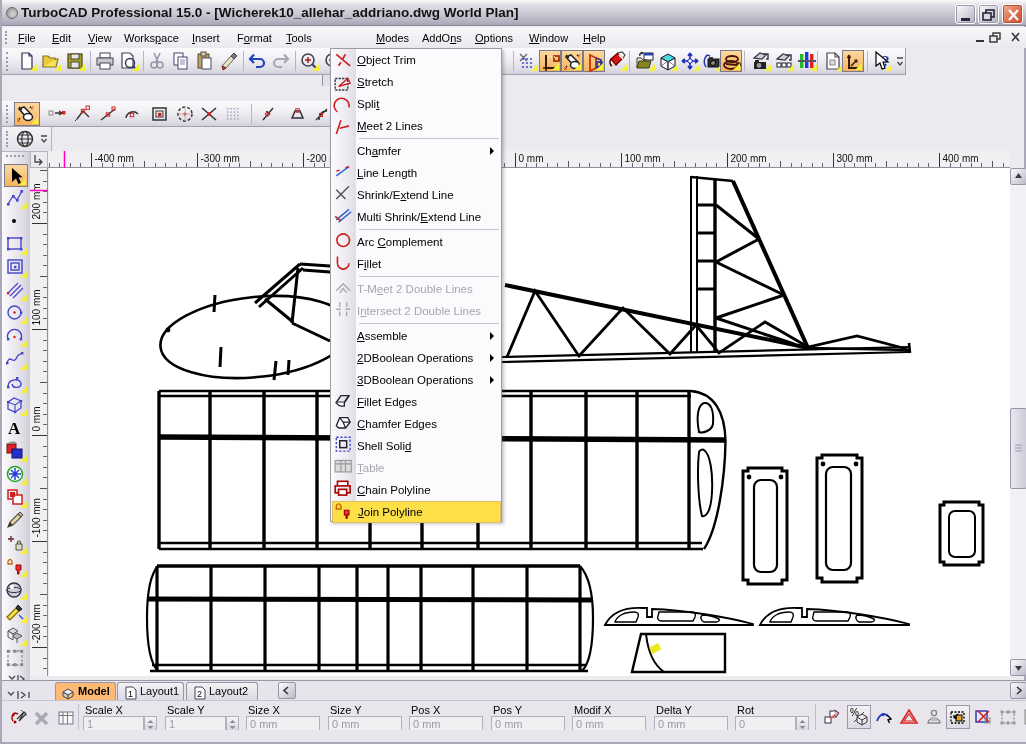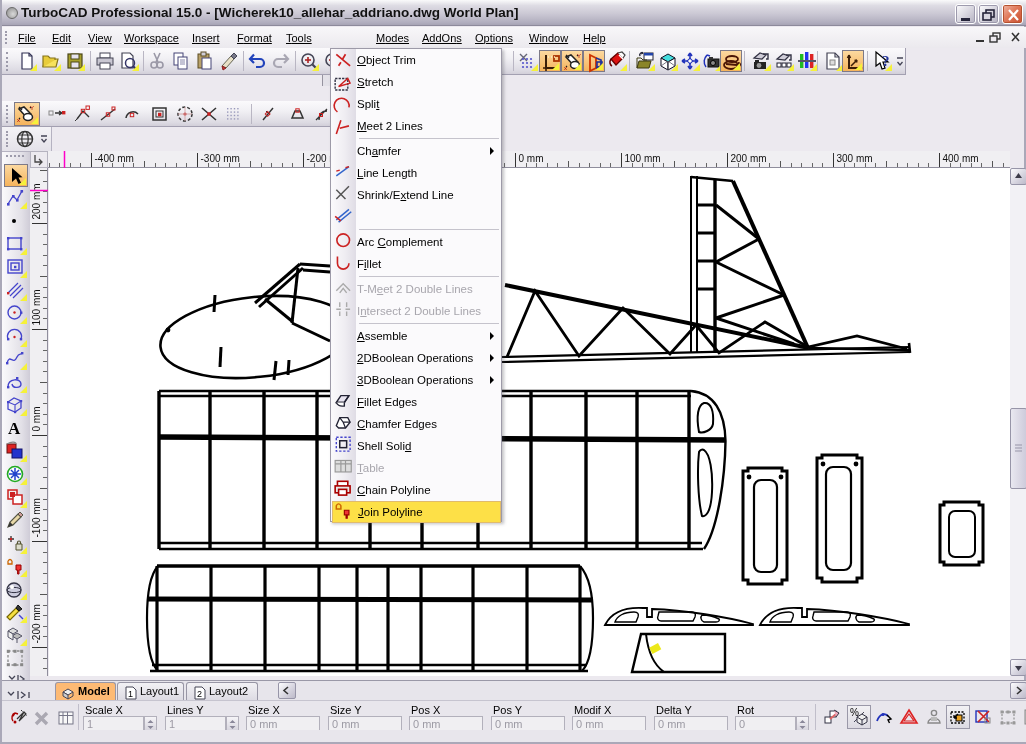--- a/index.html
+++ b/index.html
@@ -13,21 +13,21 @@
 #title .txt { position:absolute; left:19px; top:5px; font-size:13.5px; font-weight:bold; color:#111; }
 #tc-ico { position:absolute; left:4px; top:7px; width:12px; height:12px; border-radius:6px;
  background:radial-gradient(circle at 6px 6px, #d8d8d8, #8a8a8a); border:1px solid #6a6a6a; }
 .tbtn { position:absolute; top:4px; width:21px; height:20px; border-radius:3px; border:1px solid #ffffff;
  background:linear-gradient(135deg,#fdfdfe 0%,#d9d7e0 50%,#b3b0c0 100%); box-shadow:inset 0 0 0 1px #9d9aad; }
 .tbtn svg { position:absolute; left:0; top:0; }
 #bclose { background:linear-gradient(135deg,#f0b6a5 0%,#e07a5c 45%,#c94d2c 100%); box-shadow:inset 0 0 0 1px #b5512f; }
 
 #menubar { position:absolute; left:0; top:27px; width:1026px; height:21px; background:linear-gradient(#f8f7f9,#ebe9ee); font-size:11px; color:#000; }
 #menubar .grip { position:absolute; left:3px; top:4px; width:3px; height:13px; }
-.mitem { position:absolute; top:3px; height:16px; line-height:16px; padding:0 7px;text-decoration:underline; }
+.mitem { position:absolute; top:3px; height:16px; line-height:16px; padding:0 7px; }
 .msel { background:#e3e1e8; border:1px solid #96939f; border-bottom:none; line-height:14px;margin-top:40px; }
 #mdibtns { position:absolute; right:6px; top:5px; width:50px; height:12px; color:#222; }
 
 .tbrow { position:absolute; background:linear-gradient(#fbfafc 0%,#f1f0f4 40%,#dddbe3 85%,#d2cfd9 100%); }
 #row1 { left:0; top:48px; width:904px; height:27px; border-bottom:1px solid #a3a0b1; border-right:1px solid #a3a0b1; }
 #row2 { left:0; top:76px; width:831px; height:24px; border-bottom:2px solid #8f8c9f; border-right:1px solid #a3a0b1; }
 #row3 { left:0; top:101px; width:460px; height:26px; border-bottom:1px solid #a3a0b1; }
 #row4 { left:0; top:127px; width:50px; height:25px; border-bottom:1px solid #b5b2c1; border-right:1px solid #b5b2c1; background:linear-gradient(#f4f3f6,#e4e2e9); }
 .grip { border-left:2px dotted #9d9bab; }
 .tsep { position:absolute; top:3px; width:1px; height:20px; background:#b9b6c3; }
@@ -980,21 +980,21 @@
       <div style="position:absolute;left:53px;top:6px;"><svg width="22" height="22" viewBox="0 0 22 22">
           <rect x="4" y="5" width="14" height="12" fill="#f8f8f8" stroke="#778"></rect>
           <path d="M4 8.5 H18 M8 5 V17 M12.5 5 V17" stroke="#778"></path>
         </svg></div>
       <div style="position:absolute;left:76px;top:3px;width:1px;height:26px;background:#c0beca;"></div>
       <div class="slabel" style="left:83px;">Scale X</div>
       <div class="sinput" style="left:81px;width:61px;">1</div>
       <div class="spin" style="left:142px;"><svg width="11" height="13" viewBox="0 0 11 13">
           <path d="M5.5 2 L8.5 5 H2.5 Z M5.5 11 L2.5 8 H8.5 Z" fill="#8a889a"></path>
         </svg></div>
-      <div class="slabel" style="left:165px;">Lines Y</div>
+      <div class="slabel" style="left:165px;">Scale Y</div>
       <div class="sinput" style="left:163px;width:61px;">1</div>
       <div class="spin" style="left:224px;"><svg width="11" height="13" viewBox="0 0 11 13">
           <path d="M5.5 2 L8.5 5 H2.5 Z M5.5 11 L2.5 8 H8.5 Z" fill="#8a889a"></path>
         </svg></div>
       <div class="slabel" style="left:246px;">Size X</div>
       <div class="sinput" style="left:244px;width:74px;">0 mm</div>
       <div class="slabel" style="left:328px;">Size Y</div>
       <div class="sinput" style="left:326px;width:74px;">0 mm</div>
       <div class="slabel" style="left:409px;">Pos X</div>
       <div class="sinput" style="left:407px;width:74px;">0 mm</div>
@@ -1080,20 +1080,23 @@
     <div class="di" style="top:91px;">
         <span class="dtxt">Ch<u>a</u>mfer</span>
         <span class="dsub"></span>
       </div>
     <div class="di" style="top:113px;">
         <span class="dtxt"><u>L</u>ine Length</span>
       </div>
     <div class="di" style="top:135px;">
         <span class="dtxt">Shrink/E<u>x</u>tend Line</span>
       </div>
+    <div class="di" style="top:157px;">
+        <span class="dtxt">Multi Shrink/<u>E</u>xtend Line</span>
+      </div>
     <div class="dsep" style="top:180px;"></div>
     <div class="di" style="top:204px;">
         <span class="dtxt">F<u>i</u>llet</span>
       </div>
     <div class="di" style="top:182px;">
         <span class="dtxt">Arc <u>C</u>omplement</span>
       </div>
     <div class="dsep" style="top:227px;"></div>
     <div class="di dis" style="top:229px;">
         <span class="dtxt">T-M<u>e</u>et 2 Double Lines</span>

